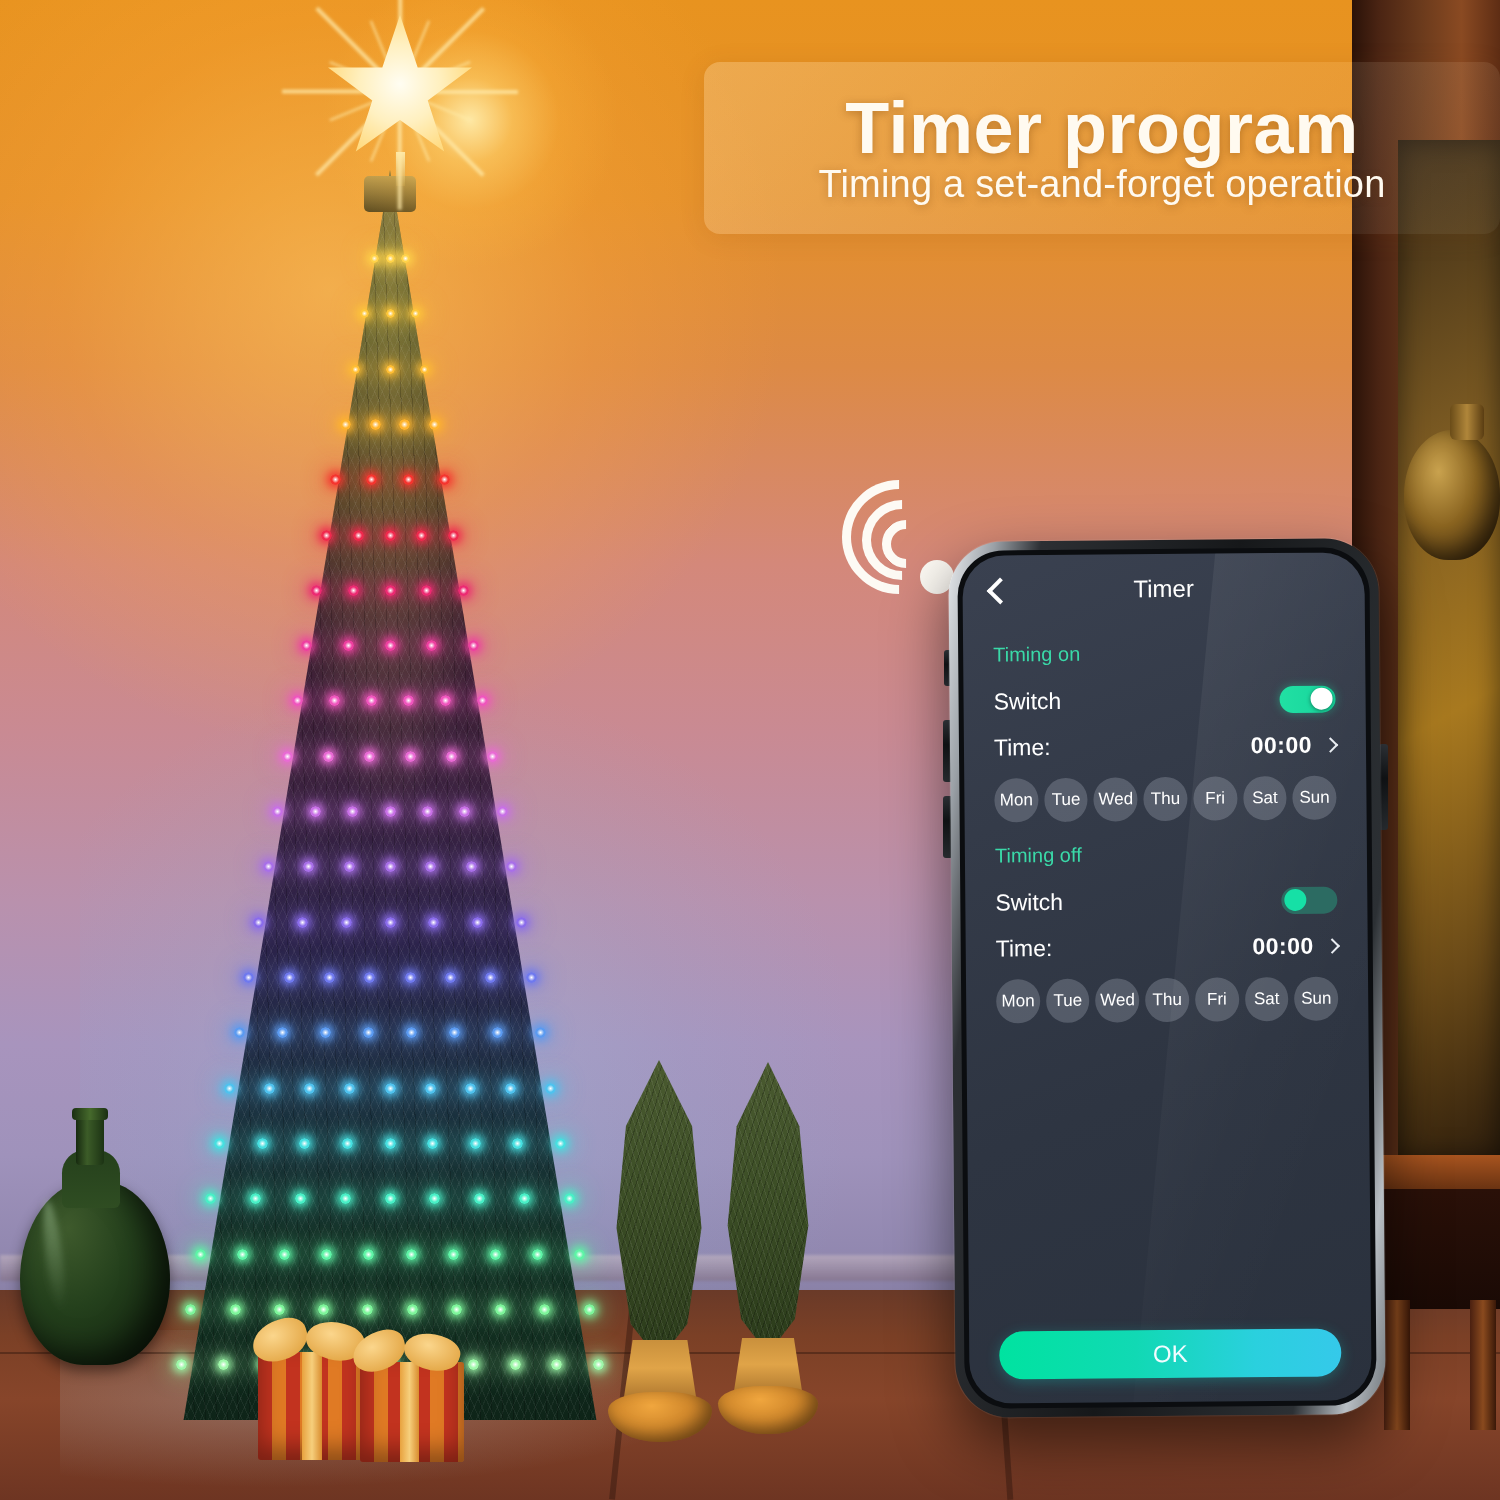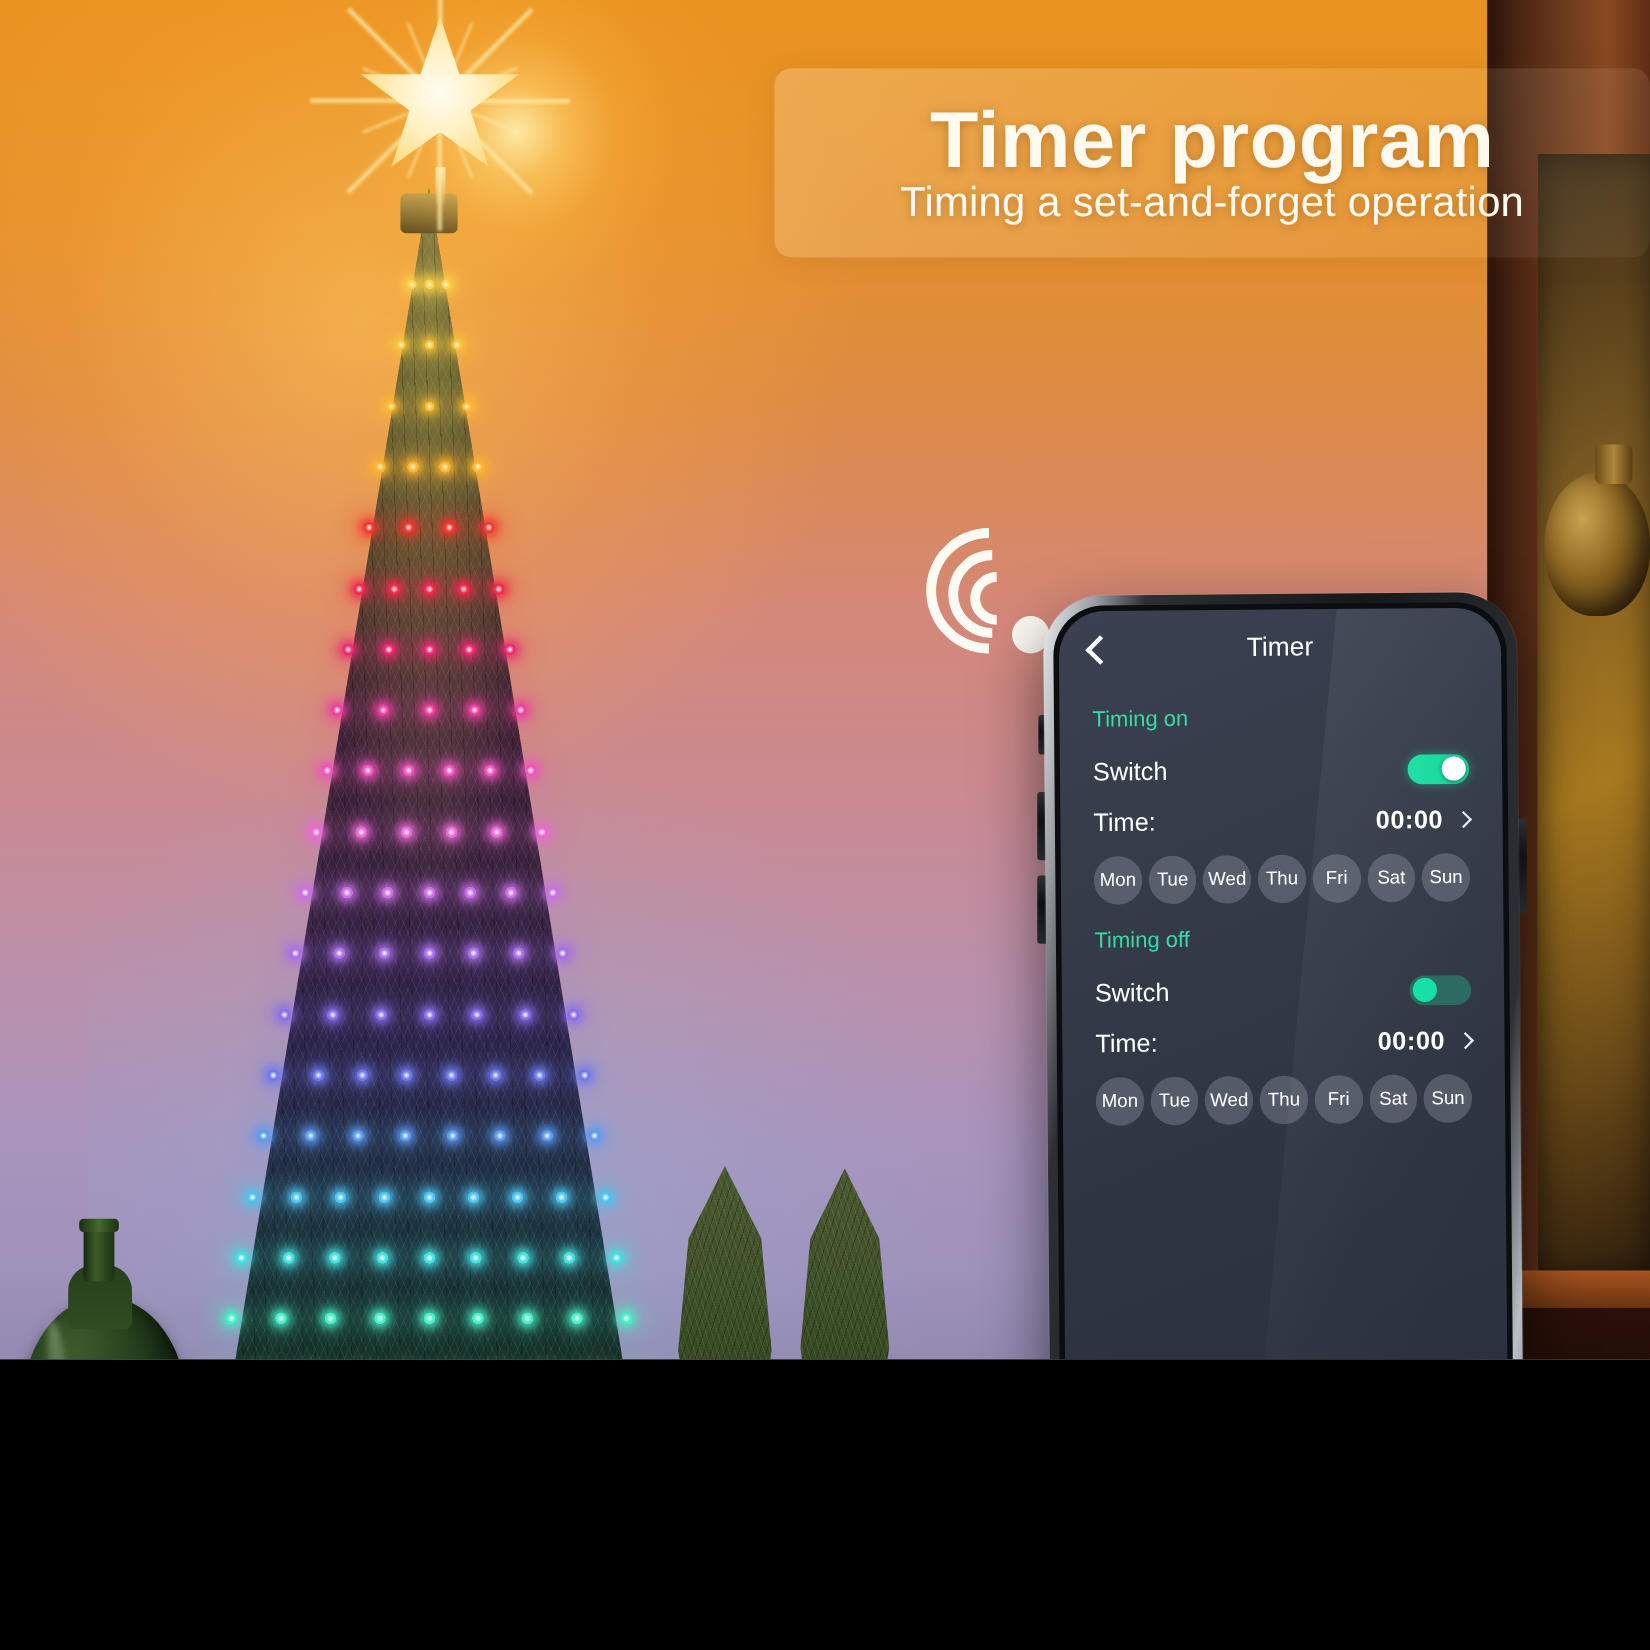--- a/index.html
+++ b/index.html
@@ -1,19 +1,19 @@
 <!DOCTYPE html>
 <html><head>
 <meta charset="utf-8">
 <style>
   html,body{margin:0;padding:0;background:#000;}
   body{font-family:"Liberation Sans",sans-serif;}
 
   #scene{
-    position:relative;width:1500px;height:1236px;overflow:hidden;
+    position:relative;width:1500px;height:1500px;overflow:hidden;
     background:#737373;
   }
 
   
   .wall{
     position:absolute;left:0;top:0;width:1500px;height:1410px;
     background:
       linear-gradient(180deg,
         #e8931f 0%,
         #e4902a 14%,

